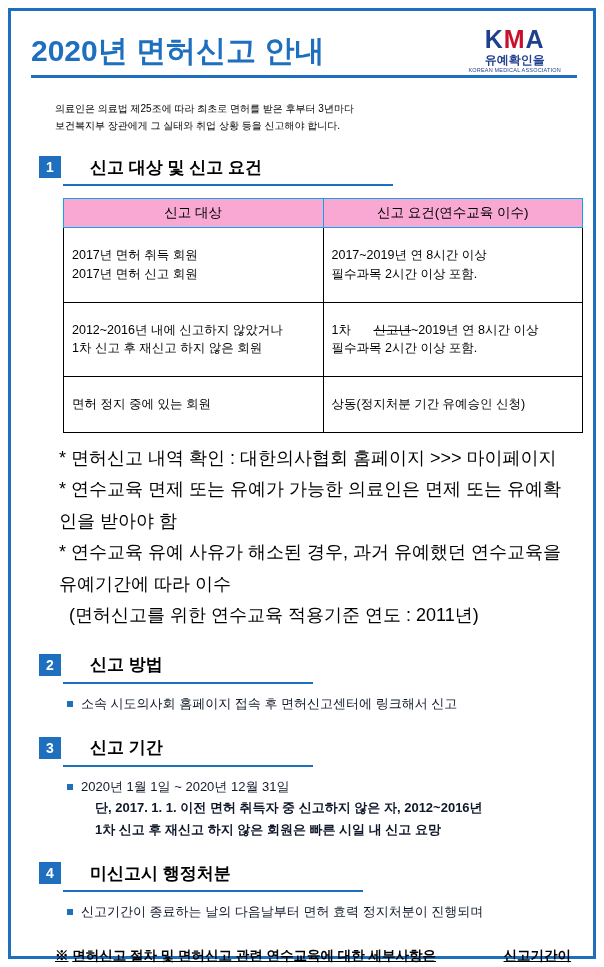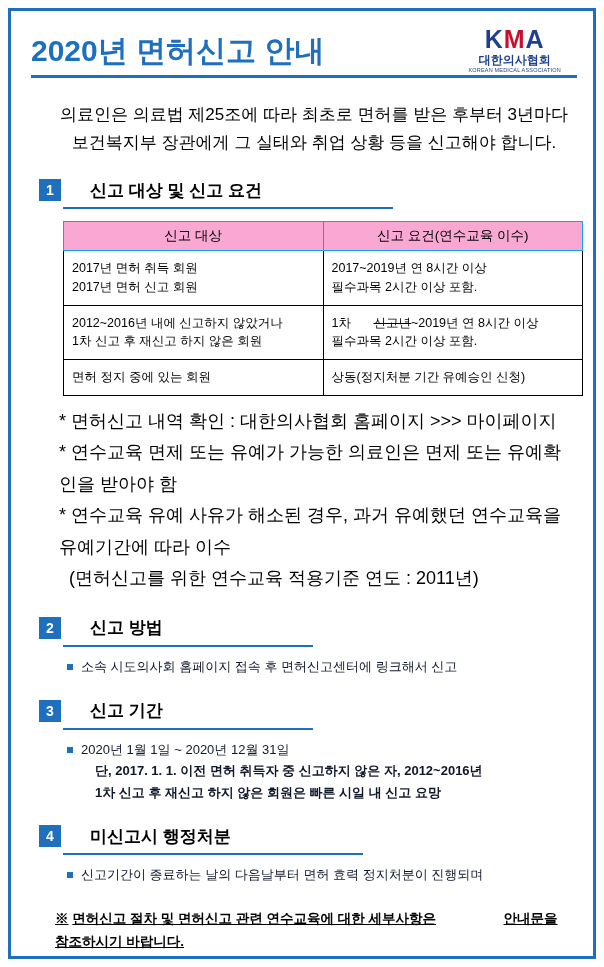--- a/index.html
+++ b/index.html
@@ -86,24 +86,23 @@
   .logo-eng {
     font-size: 5.5px;
     color: #1f3f8f;
     margin-top: 2px;
     letter-spacing: 0.2px;
   }
 
   
   .intro {
     margin: 16px 0 0 24px;
-    font-size: 17px;
+    font-size: 10px;
     color: #000;
     line-height: 1.65;
-    text-align: center;
   }
 
   
   .section {
     margin-top: 20px;
   }
   .sec-head {
     position: relative;
     display: flex;
     align-items: center;
@@ -150,21 +149,21 @@
     border: 1px solid #0ea5e9;
     font-size: 13.5px;
     font-weight: normal;
     padding: 5px 4px;
     text-align: center;
     color: #000;
   }
   table.info td {
     border: 1px solid #000;
     font-size: 12.5px;
-    padding: 8px 8px;
+    padding: 18px 8px;
     vertical-align: middle;
     color: #000;
     line-height: 1.5;
   }
   .strike-wrap .strike {
     text-decoration: line-through;
     margin-left: 19px;
   }
 
   
@@ -227,21 +226,21 @@
 
 <div id="page">
   <div class="outer-frame">
     <div class="inner">
 
       <div class="header">
         <div class="main-title">2020년 면허신고 안내</div>
         <div class="title-underline"></div>
         <div class="logo">
           <div class="logo-kma"><span>K</span><span class="red">M</span><span>A</span></div>
-          <div class="logo-kor">대한의사협회</div>
+          <div class="logo-kor">유예확인을</div>
           <div class="logo-eng">KOREAN MEDICAL ASSOCIATION</div>
         </div>
       </div>
 
       <div class="intro">
         <div>의료인은 의료법 제25조에 따라 최초로 면허를 받은 후부터 3년마다</div>
         <div>보건복지부 장관에게 그 실태와 취업 상황 등을 신고해야 합니다.</div>
       </div>
 
       <div class="section">
@@ -340,21 +339,21 @@
             </div>
           </div>
         </div>
       </div>
 
       <div class="footnote">
         <div>
           <span class="u">※</span>
           <span class="u">면허신고 절차 및 면허신고 관련 연수교육에 대한 세부사항은</span>
           <span class="gap"></span>
-          <span class="u">안내문을</span>
+          <span class="u">신고기간이</span>
         </div>
         <div>
           <span class="u">참조하시기 바랍니다.</span>
         </div>
       </div>
 
     </div>
   </div>
 </div>
 

